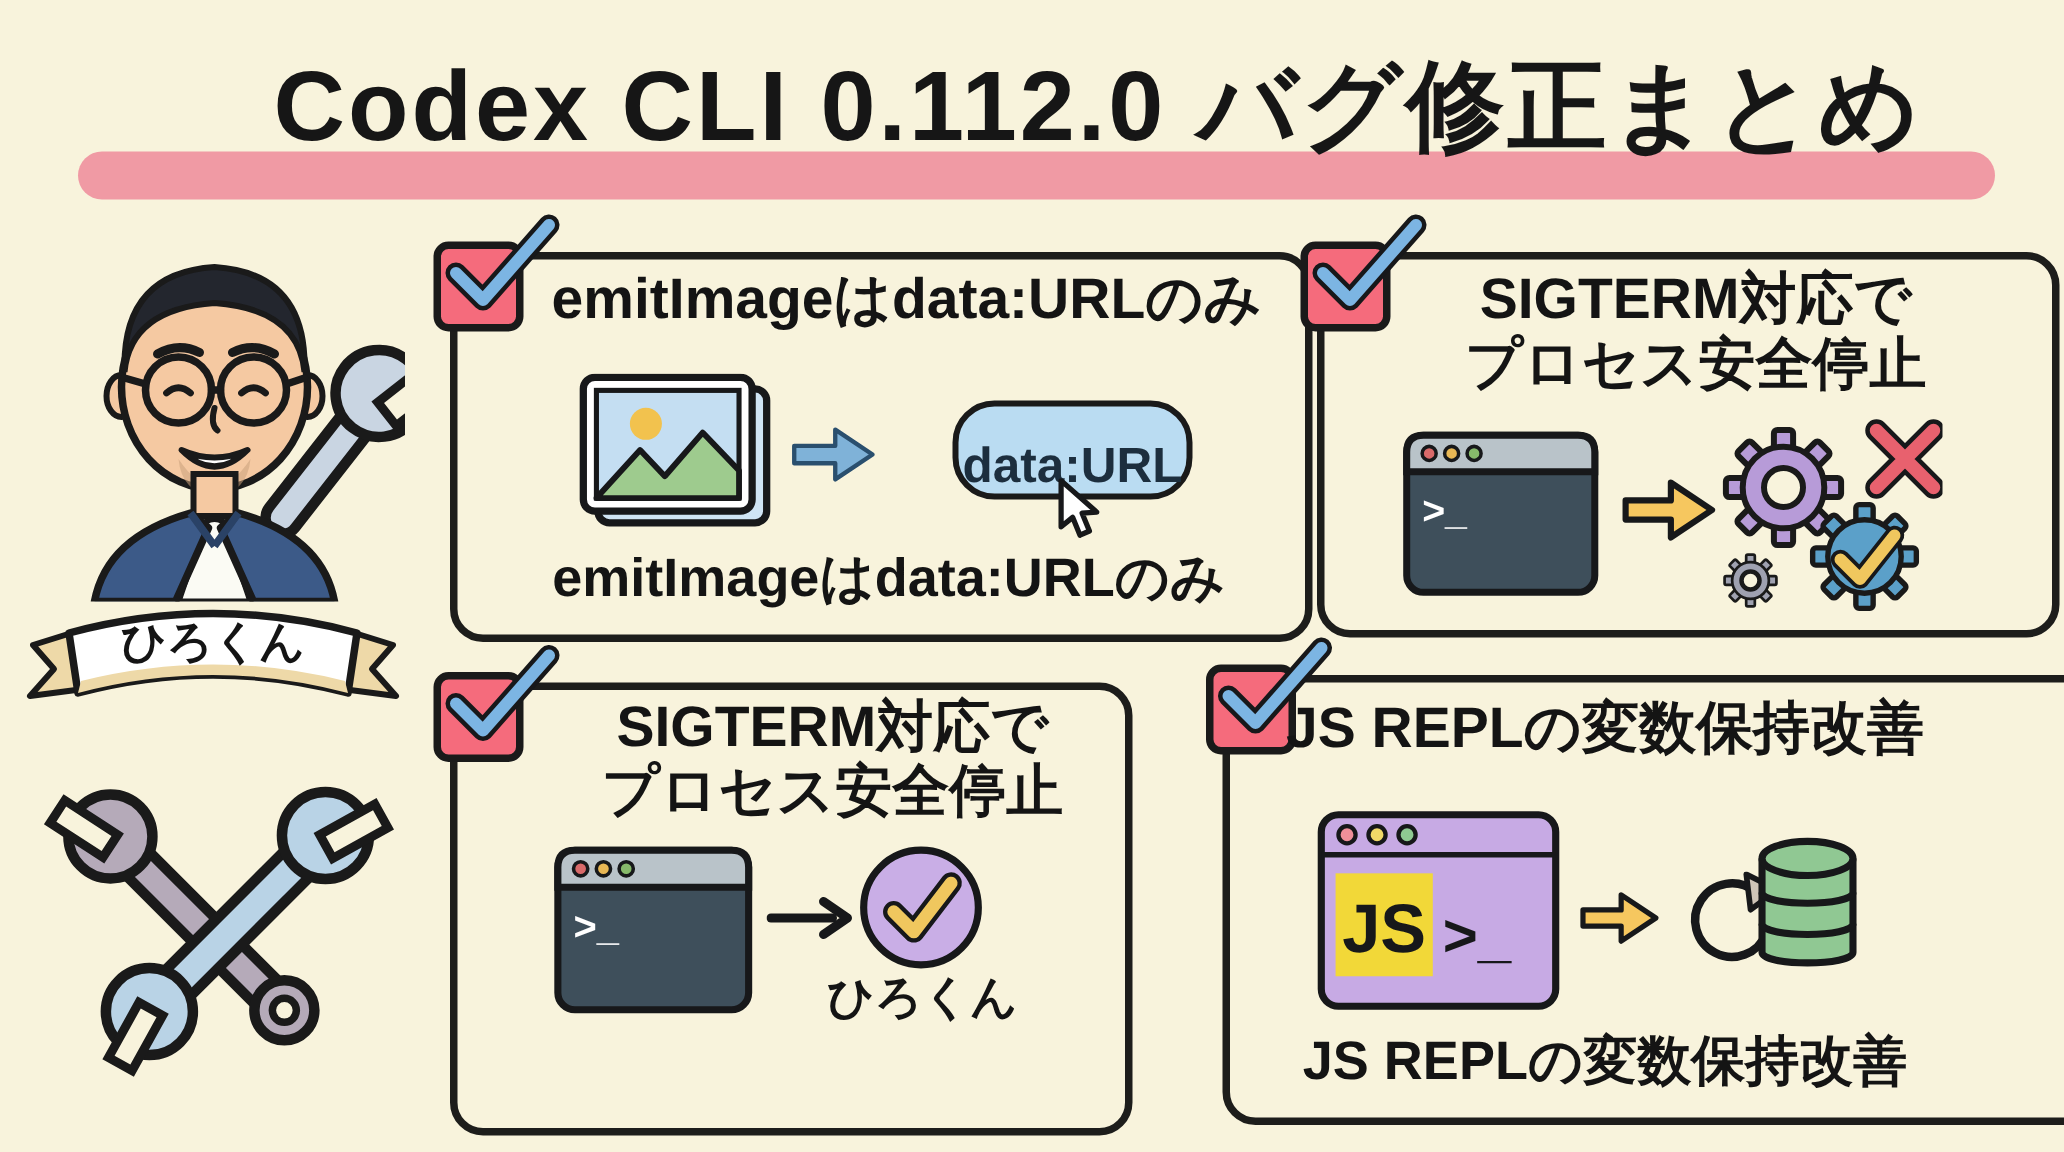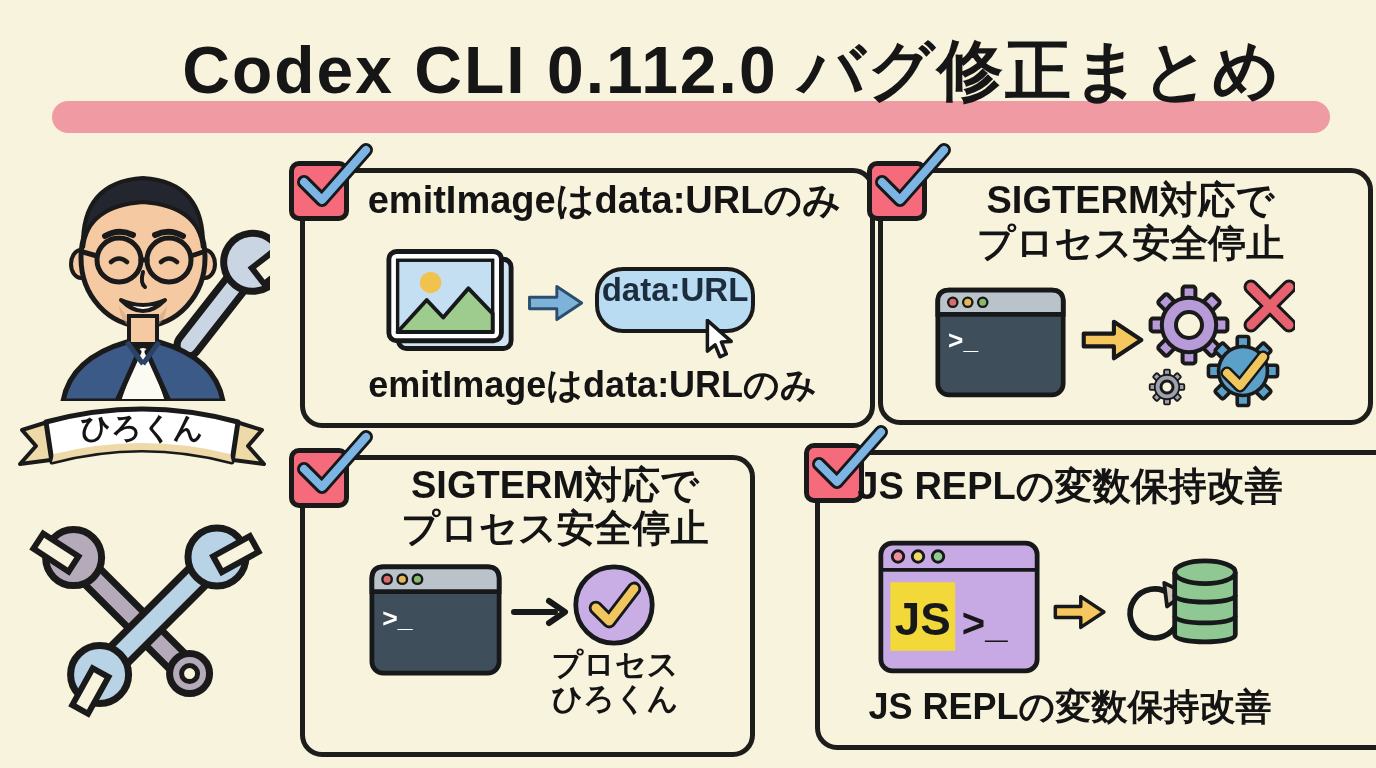--- a/index.html
+++ b/index.html
@@ -39,23 +39,23 @@
 
   
   .checkbox{
     position:absolute;left:-16px;top:-12px;width:50px;height:50px;
     background:#f56b7c;border:5px solid #1a1a1a;border-radius:10px;
   }
   .checkbox svg{position:absolute;left:-6px;top:-26px;overflow:visible;}
 
   .abs{position:absolute;}
   .data-pill{
-    position:absolute;display:flex;align-items:flex-start;justify-content:center;
+    position:absolute;display:flex;align-items:flex-end;justify-content:center;
     background:#badcf2;border:4px solid #1a1a1a;border-radius:28px;
-    font-weight:bold;color:#1c2e3e;
+    font-weight:bold;color:#1c2e3e;margin-left:40px;
   }
   svg{display:block;}
 </style>
 </head>
 <body>
 
 <div class="stage">
 
   <div class="title-underline"></div>
   <div class="main-title">Codex CLI 0.112.0 バグ修正まとめ</div>
@@ -237,21 +237,20 @@
       <path d="M38,7 L54,18 L38,29" stroke="#17181a" stroke-width="6" stroke-linecap="round" stroke-linejoin="round" fill="none"></path>
     </svg>
 
     <svg class="abs" style="left:266px;top:102px;" width="86" height="86" viewBox="0 0 90 90">
       <circle cx="45" cy="45" r="40" fill="#c9aee6" stroke="#17181a" stroke-width="5"></circle>
       <path d="M26,48 L40,62 L66,28" fill="none" stroke="#17181a" stroke-width="15" stroke-linecap="round" stroke-linejoin="round"></path>
       <path d="M26,48 L40,62 L66,28" fill="none" stroke="#f0c75e" stroke-width="9" stroke-linecap="round" stroke-linejoin="round"></path>
     </svg>
 
     <div class="panel-caption" style="left:200px;width:220px;top:188px;font-size:31px;">
-      <div>プロセス</div>
       <div>ひろくん</div>
     </div>
   </div>
 
   <div class="panel" style="left:768px;top:450px;width:580px;height:290px;margin-left:47px;">
     <div class="checkbox">
       <svg width="88" height="78" viewBox="0 0 88 78">
         <path d="M16,42 L34,60 L78,10" fill="none" stroke="#17181a" stroke-width="14" stroke-linecap="round" stroke-linejoin="round"></path>
         <path d="M16,42 L34,60 L78,10" fill="none" stroke="#7cb5e3" stroke-width="8" stroke-linecap="round" stroke-linejoin="round"></path>
       </svg>

